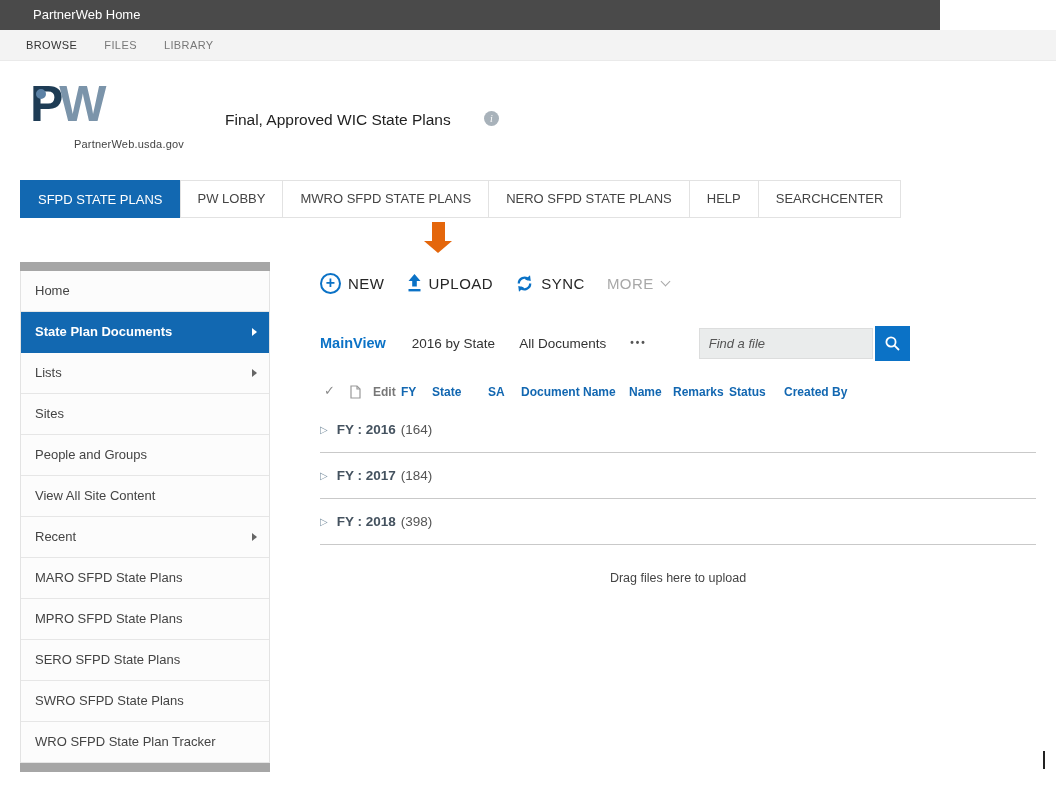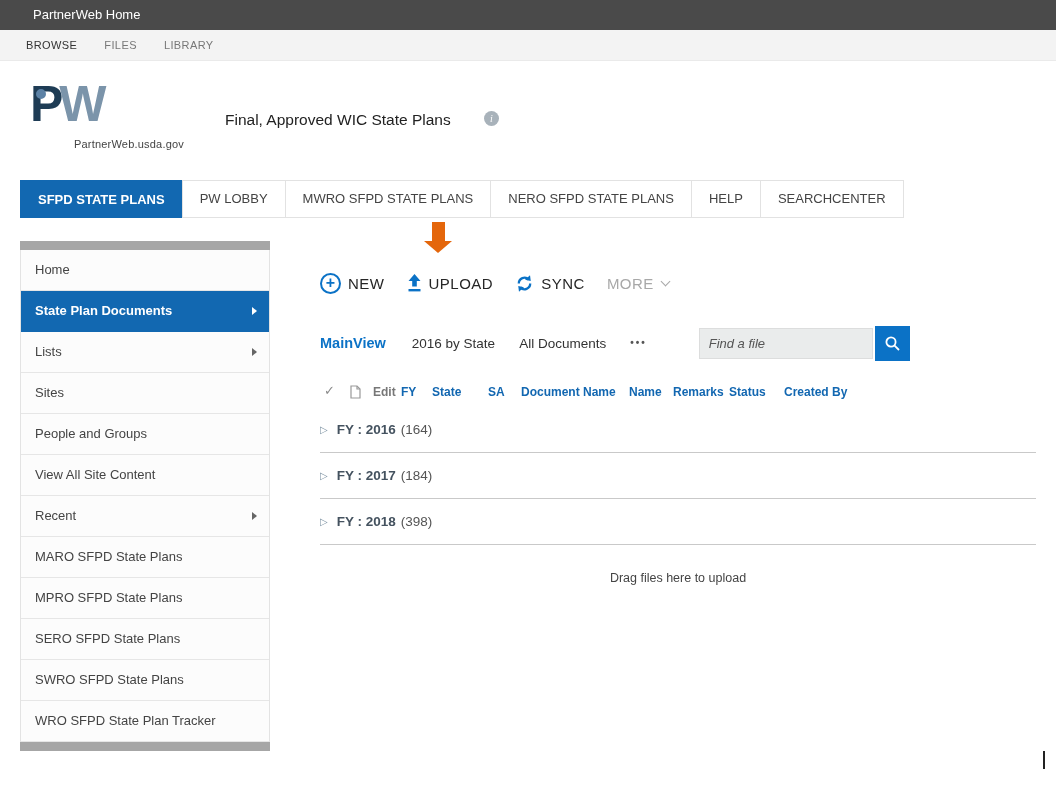--- a/index.html
+++ b/index.html
@@ -1,20 +1,20 @@
 <!DOCTYPE html>
 <html><head>
 <meta charset="utf-8">
 <style>
   * { box-sizing: border-box; margin: 0; padding: 0; }
   body { font-family: "Liberation Sans", sans-serif; background: #fff; }
   .page { position: relative; width: 1056px; height: 789px; background: #fff; overflow: hidden; }
 
   
-  .suite-bar { position: absolute; top: 0; left: 0; width: 1056px; height: 30px; background: #4a4a4a; }
+  .suite-bar { position: absolute; top: 0; left: 0; width: 940px; height: 30px; background: #4a4a4a; }
   .suite-title { position: absolute; left: 33px; top: 0; line-height: 30px; color: #fff; font-size: 13px; cursor: pointer; }
 
   
   .ribbon { position: absolute; top: 30px; left: 0; width: 1056px; height: 31px; background: #f3f3f3; border-bottom: 1px solid #eaeaea; display: flex; align-items: center; padding-left: 26px; gap: 27px; }
   .ribbon-tab { font-size: 11px; color: #777; letter-spacing: .4px; cursor: pointer; }
   .ribbon-tab.active { color: #333; }
 
   
   .site-header { position: absolute; top: 61px; left: 0; width: 1056px; height: 119px; background: #fff; }
   .logo { position: absolute; left: 30px; top: 18px; cursor: pointer; }
@@ -22,29 +22,29 @@
   .logo-p { color: #1e3c55; }
   .logo-w { color: #7b94aa; }
   .logo-dot { position: absolute; left: 6px; top: 10px; width: 9px; height: 9px; border: 5px solid #5c82a6; border-radius: 50%; background: #fff; }
   .logo-caption { margin-top: 9px; font-size: 11px; color: #444; letter-spacing: .2px; margin-left: 44px; }
   .page-title { position: absolute; left: 225px; top: 50px; font-size: 15.5px; color: #222; }
   .info-icon { position: absolute; left: 484px; top: 50px; width: 15px; height: 15px; border-radius: 50%; background: #a8b2ba; color: #fff; font-size: 10px; font-style: italic; text-align: center; line-height: 15px; font-family: "Liberation Serif", serif; cursor: pointer; }
 
   
   .tabstrip { position: absolute; left: 20px; top: 180px; height: 38px; display: flex; }
   .tab { height: 38px; line-height: 36px; padding: 0 17px; font-size: 13px; color: #444; background: #fff; border: 1px solid #e2e2e2; margin-left: -1px; white-space: nowrap; cursor: pointer; text-decoration: none; }
-  .tab.active { background: #1268b1; color: #fff; border-color: #1268b1; font-weight: bold; margin-left: 0; line-height: 38px; }
+  .tab.active { background: #1268b1; color: #fff; border-color: #1268b1; font-weight: normal; margin-left: 0; line-height: 38px; }
 
   
   .annot-arrow { position: absolute; left: 424px; top: 222px; width: 28px; height: 31px; }
   .annot-stem { position: absolute; left: 8px; top: 0; width: 13px; height: 19px; background: #e4660b; }
   .annot-head { position: absolute; left: 0; top: 19px; width: 0; height: 0; border-left: 14px solid transparent; border-right: 14px solid transparent; border-top: 12px solid #e4660b; }
 
   
-  .sidebar { position: absolute; left: 20px; top: 241px; width: 250px; }
+  .sidebar { position: absolute; left: 20px; top: 262px; width: 250px; }
   .sb-cap { height: 9px; background: #a6a6a6; }
   .sb-list { list-style: none; border-left: 1px solid #e3e3e3; border-right: 1px solid #e3e3e3; background: #fcfcfc; }
   .sb-item { position: relative; height: 41px; line-height: 40px; padding-left: 14px; font-size: 13px; color: #444; border-bottom: 1px solid #e6e6e6; cursor: pointer; white-space: nowrap; }
   .sb-item.active { background: #1268b1; color: #fff; font-weight: bold; border-bottom-color: #1268b1; }
   .sb-arrow { position: absolute; right: 12px; top: 16px; width: 0; height: 0; border-top: 4.5px solid transparent; border-bottom: 4.5px solid transparent; border-left: 5px solid #666; }
   .sb-item.active .sb-arrow { border-left-color: #fff; }
 
   
   .main { position: absolute; left: 320px; top: 268px; width: 716px; }
 

